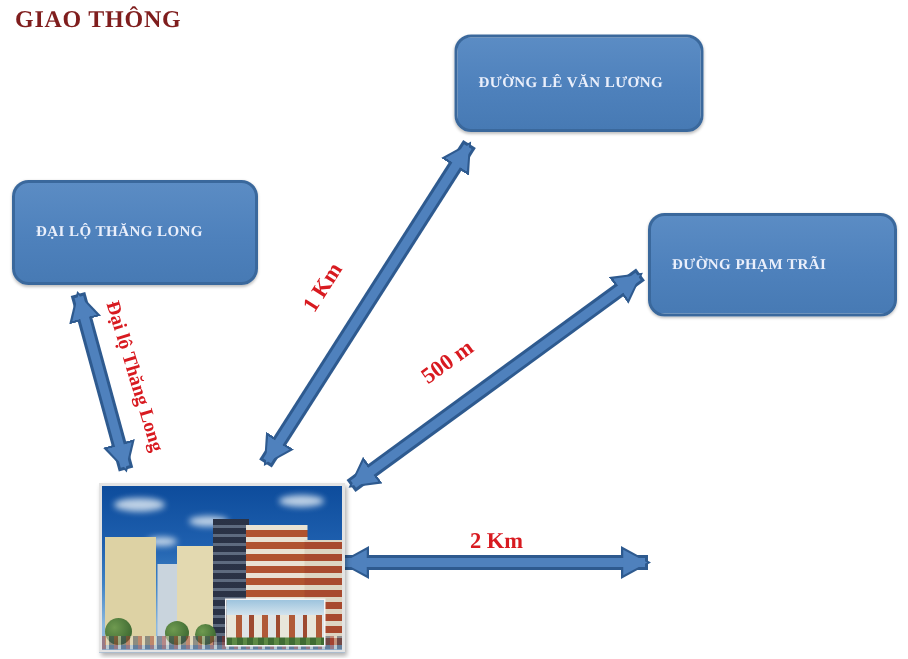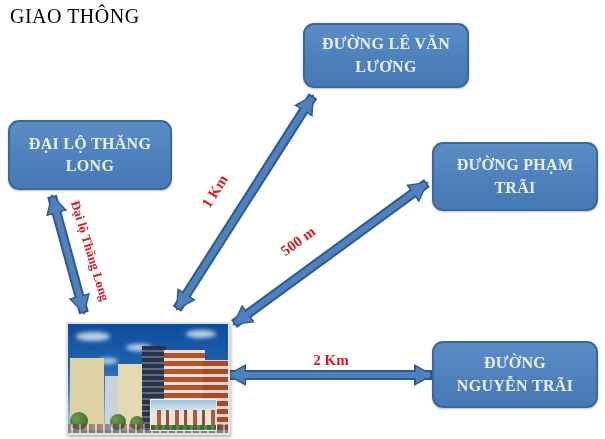--- a/index.html
+++ b/index.html
@@ -1,28 +1,28 @@
 <!DOCTYPE html>
 <html><head>
 <meta charset="utf-8">
 <style>
   html,body{margin:0;padding:0;background:#fff;}
   #canvas{position:relative;width:605px;height:439px;background:#ffffff;overflow:hidden;
           font-family:"Liberation Serif",serif;}
 
   
-  .title{position:absolute;left:10px;top:5px;font-size:20px;font-weight:normal;
-         color:#000000;letter-spacing:.5px;}
+  .title{position:absolute;left:10px;top:5px;font-size:16px;font-weight:bold;
+         color:#7f1d1d;letter-spacing:.5px;}
 
   
   .box{position:absolute;box-sizing:border-box;
        background:linear-gradient(180deg,#5b8cc4 0%,#4e81bc 55%,#477ab4 100%);
        border:2px solid #3a689c;border-radius:11px;
        display:flex;align-items:center;text-align:center;
-       color:#eaeffb;font-weight:bold;font-size:16px;line-height:1.4;
+       color:#eaeffb;font-weight:bold;font-size:10px;line-height:1.4;
        padding:4px 14px;letter-spacing:.3px;
        box-shadow:0 1px 2px rgba(0,0,0,.25);}
   #box-dltl{left:8px;  top:120px;width:164px;height:70px;}
   #box-lvl {left:303px;top:23px; width:166px;height:65px;}
   #box-ph  {left:432px;top:142px;width:166px;height:69px;}
   #box-nt  {left:432px;top:341px;width:166px;height:67px;}
 
   
   svg.arrows{position:absolute;left:0;top:0;width:605px;height:439px;}
   .dist{font-family:"Liberation Serif",serif;font-weight:bold;fill:#d81a20;}
@@ -110,23 +110,20 @@
 
   <div class="box" id="box-dltl">
     <span>ĐẠI LỘ THĂNG LONG</span>
   </div>
   <div class="box" id="box-lvl">
     <span>ĐƯỜNG LÊ VĂN LƯƠNG</span>
   </div>
   <div class="box" id="box-ph">
     <span>ĐƯỜNG PHẠM TRÃI</span>
   </div>
-  <div class="box" id="box-nt">
-    <span>ĐƯỜNG NGUYỄN TRÃI</span>
-  </div>
 
   <div class="photo">
     <div class="sky">
       <div class="cloud c1"></div>
       <div class="cloud c2"></div>
       <div class="cloud c3"></div>
       <div class="cloud c4"></div>
     </div>
     <div class="bld b1 win-v"></div>
     <div class="bld b2 win-v"></div>

